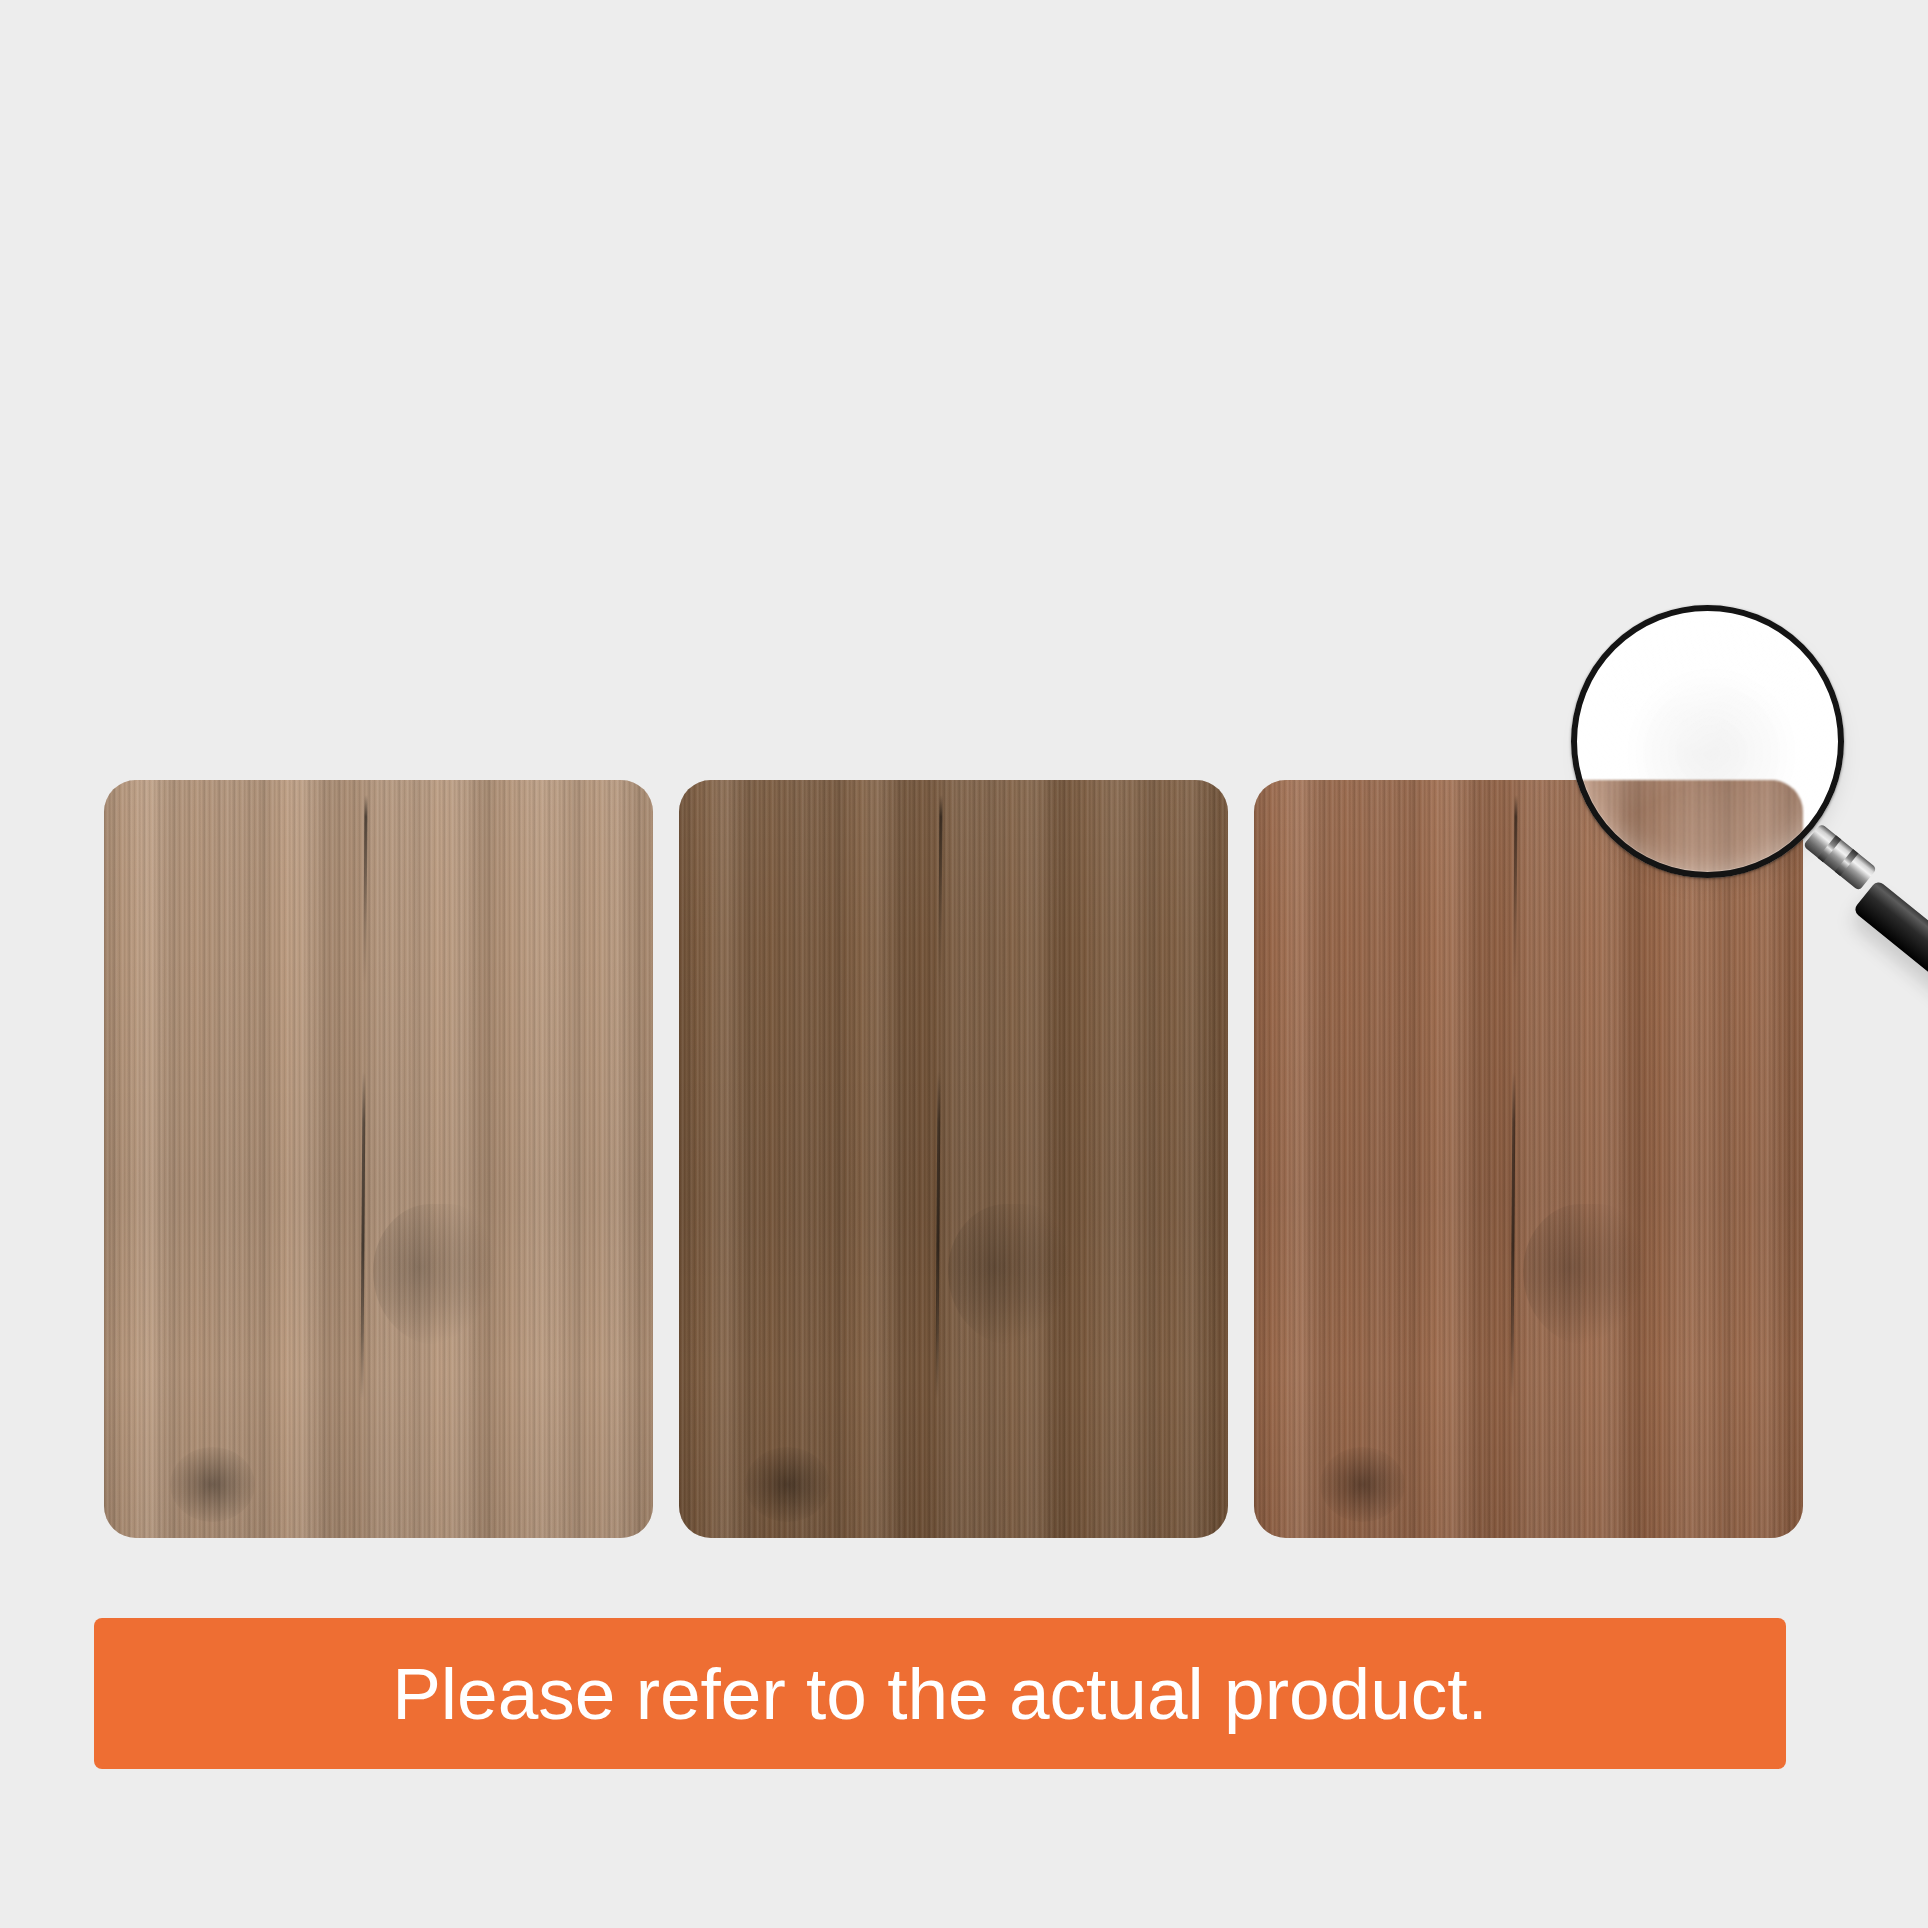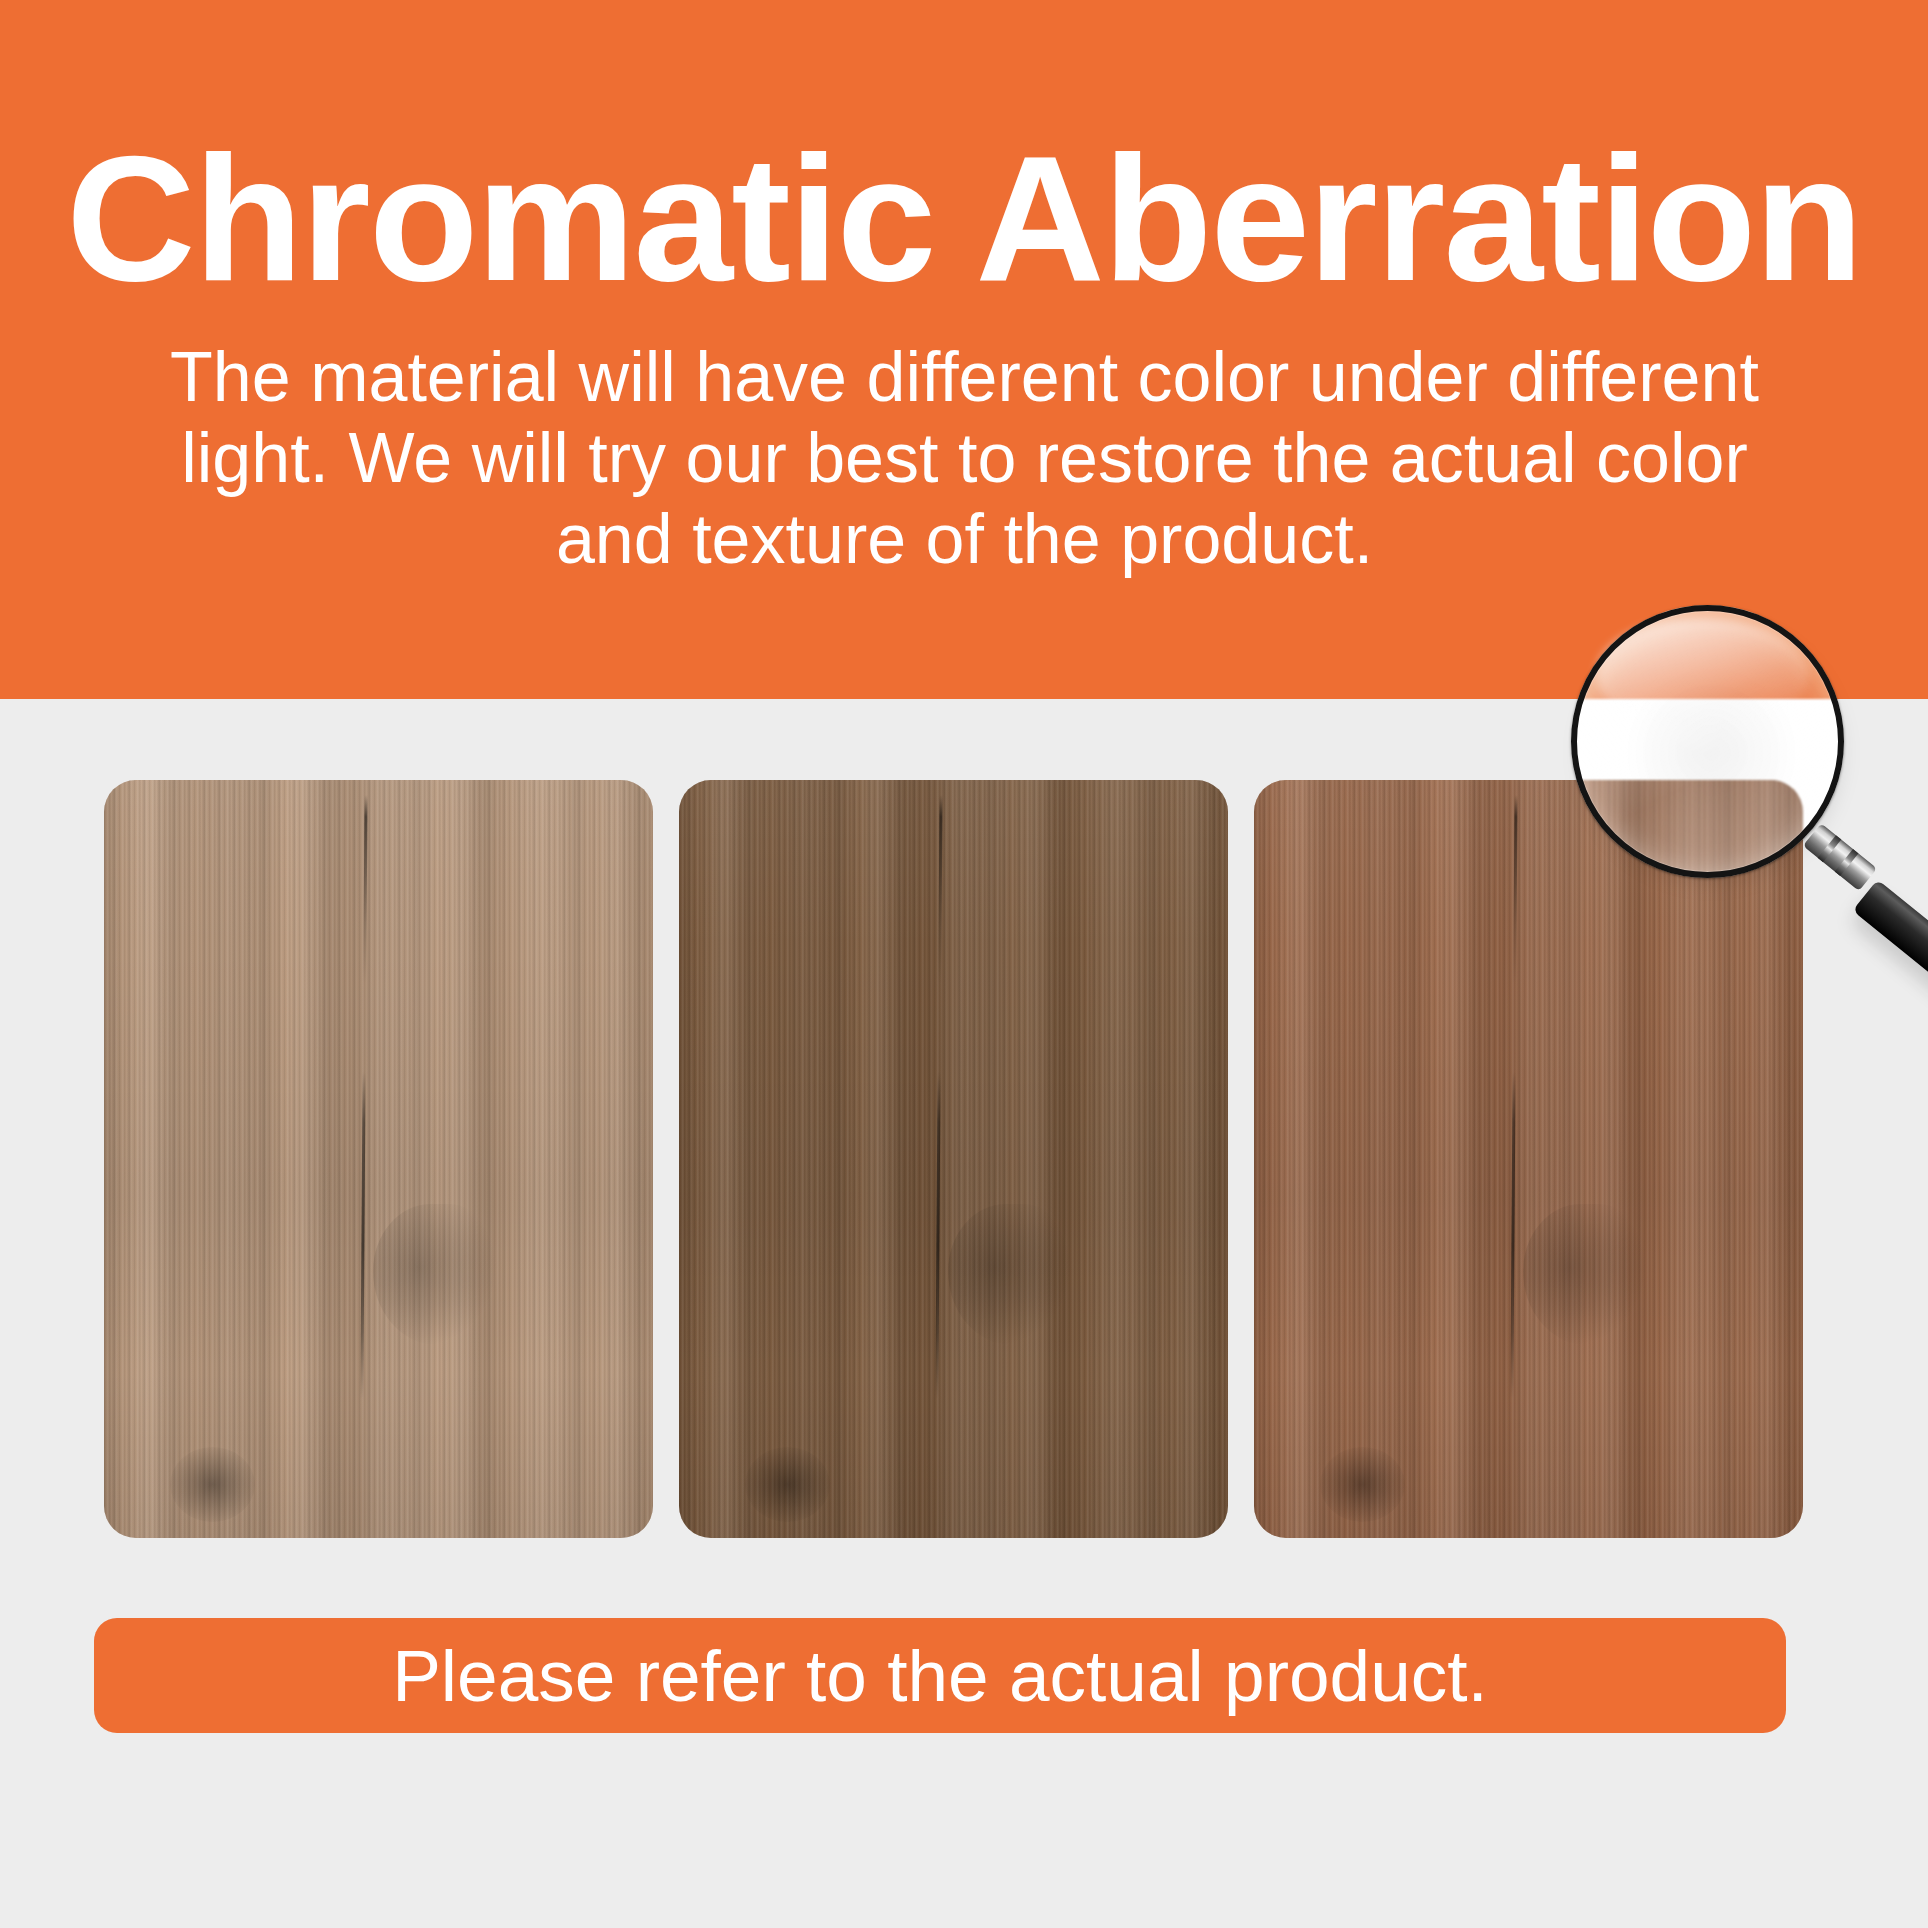--- a/index.html
+++ b/index.html
@@ -311,22 +311,22 @@
     background: rgba(0,0,0,0.14);
     filter: blur(8.5px);
   }
 
   
   .footer-banner {
     position: absolute;
     left: 94px;
     top: 1618px;
     width: 1692px;
-    height: 115px;
-    border-radius: 23px;
+    height: 151px;
+    border-radius: 8px;
     background: #ee6e33;
     display: flex;
     align-items: center;
     justify-content: center;
   }
 
   .footer-banner-text {
     color: #ffffff;
     font-family: "Liberation Sans", sans-serif;
     font-weight: normal;
@@ -334,24 +334,20 @@
     line-height: 81px;
     letter-spacing: 0px;
     white-space: nowrap;
   }
 </style>
 </head>
 <body>
 
 <div id="page">
 
-  <div class="header">
-    <div class="header-title">Chromatic Aberration</div>
-    <div class="header-subtitle">The material will have different color under different light. We will try our best to restore the actual color and texture of the product.</div>
-  </div>
 
   <div class="swatch-row">
 
     <div class="swatch" id="swatch-1" style="background:#b9977a;">
       <div class="grain grain-broad"></div>
       <div class="grain grain-mid"></div>
       <div class="grain grain-fine"></div>
       <div class="crack"></div>
       <div class="knot"></div>
       <div class="knot-2"></div>

